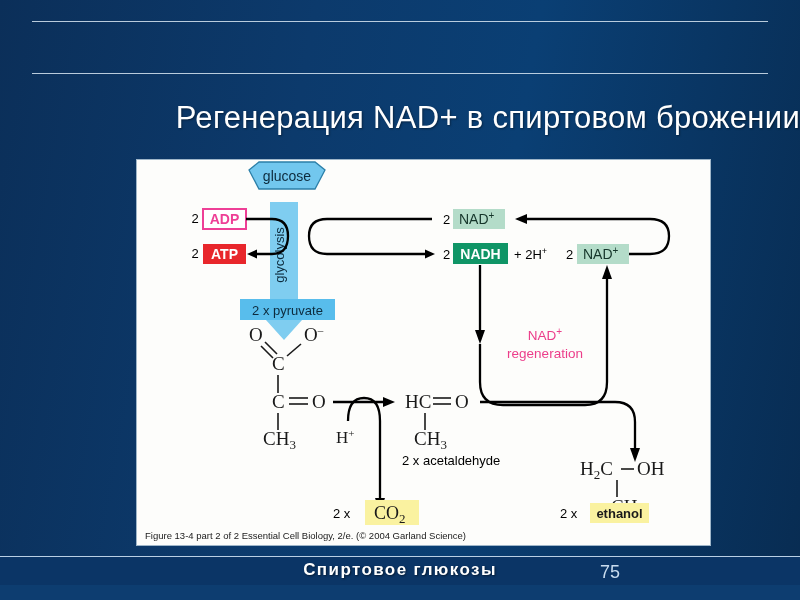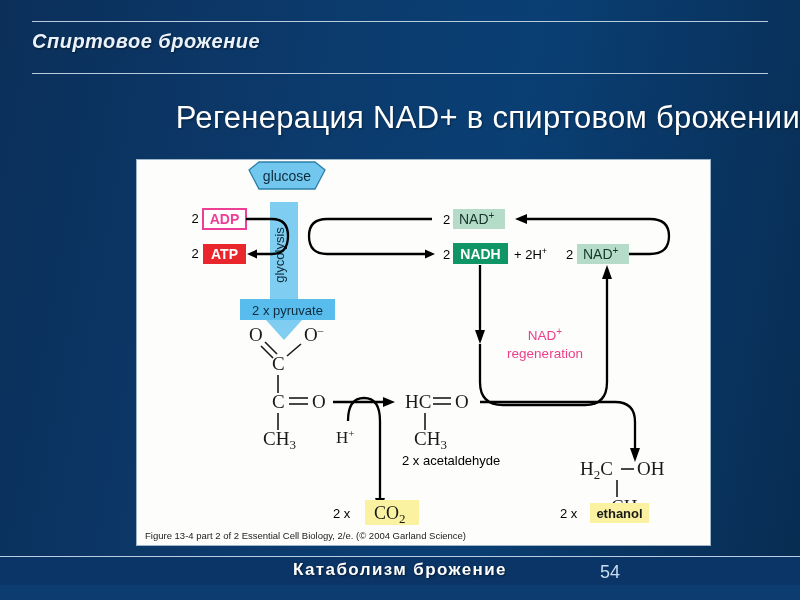--- a/index.html
+++ b/index.html
@@ -64,21 +64,20 @@
     position:absolute;left:0;right:0;top:585px;height:15px;
     background:#0d3d70;
   }
 </style>
 </head>
 <body>
 
 <div id="slide">
 
   <div class="rule" id="rule-top"></div>
-  <div id="header-title">Спиртовое брожение</div>
   <div class="rule" id="rule-bottom"></div>
 
   <div id="slide-title">Регенерация NAD+ в спиртовом брожении</div>
 
   <div id="figure-panel">
     <svg id="figure-svg" viewBox="0 0 573 385" xmlns="http://www.w3.org/2000/svg">
 
       <g>
         <path d="M 133 42 L 161 42 L 161 150 L 174 150 L 147 180 L 120 150 L 133 150 Z" fill="#7fcdf0"></path>
       </g>
@@ -208,17 +207,17 @@
 
       <text x="423" y="358" font-family="Liberation Sans, sans-serif" font-size="13" fill="#000">2 x</text>
       <rect x="453" y="343" width="59" height="20" fill="#faf2a0"></rect>
       <text x="482.5" y="358" text-anchor="middle" font-family="Liberation Sans, sans-serif" font-size="13" font-weight="bold" fill="#1a1a1a">ethanol</text>
 
       <text x="8" y="379" font-family="Liberation Sans, sans-serif" font-size="9.5" fill="#1a1a1a">Figure 13-4 part 2 of 2  Essential Cell Biology, 2/e. (© 2004 Garland Science)</text>
     </svg>
   </div>
 
   <div id="footer-bar"></div>
-  <div id="footer-text">Катаболизм  брожение</div>
-  <div id="page-number">54</div>
+  <div id="footer-text">Спиртовое  глюкозы</div>
+  <div id="page-number">75</div>
   <div id="footer-strip"></div>
 
 </div>
 
 </body></html>

